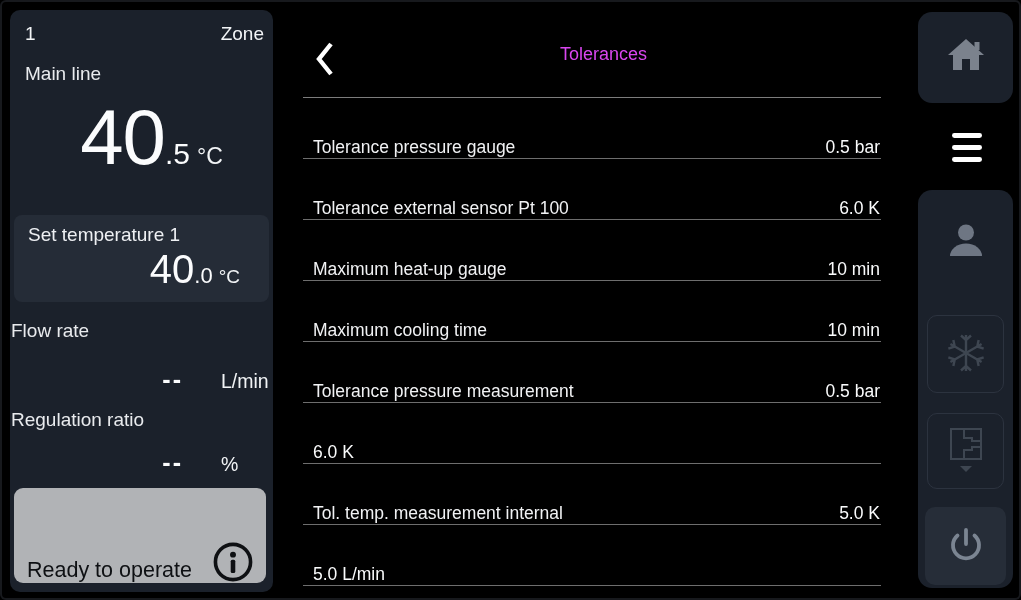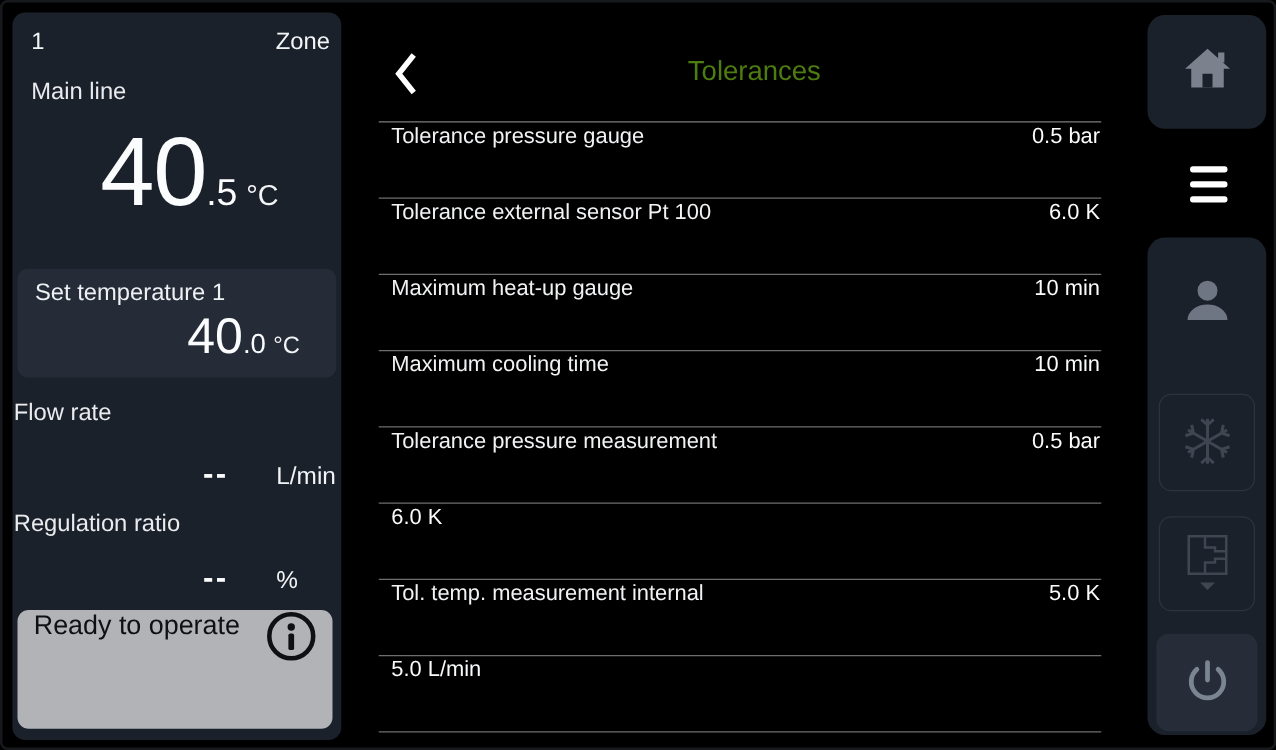--- a/index.html
+++ b/index.html
@@ -32,33 +32,33 @@
   .label-flow { top:310px; }
   .label-reg  { top:399px; }
   .metric-row { position:absolute; left:0; display:flex; align-items:baseline; }
   .row-flow { top:355px; }
   .row-reg  { top:438px; }
   .m-val  { display:inline-block; width:173px; text-align:right;
             font-size:25px; font-weight:700; letter-spacing:2px; color:#fbfcfd; }
   .m-unit { margin-left:38px; font-size:19.5px; color:#f2f4f6; }
 
   .status-box { position:absolute; left:4px; top:478px; width:252px; height:95px;
-                background:#b1b3b6; border-radius:9px; display:flex; align-items:flex-start;
+                background:#b1b3b6; border-radius:9px; display:flex; align-items:flex-end;
                 justify-content:space-between; padding:0 12px 0 13px; box-sizing:border-box;
                 color:#0e1013; font-size:21.5px; }
 
   
   .back-btn { position:absolute; left:306px; top:40px; width:38px; height:40px;
               background:none; border:none; padding:0; cursor:pointer; }
   .page-title { position:absolute; left:290px; top:44px; width:627px; margin:0;
-                text-align:center; font-size:22px; font-weight:400; color:#4d7c0f; }
+                text-align:center; font-size:18px; font-weight:400; color:#d946ef; }
   .list { position:absolute; left:303px; top:97px; width:578px;
           border-top:1px solid #7c7c7c; }
   .row { height:60px; border-bottom:1px solid #6e6e6e; display:flex;
-         align-items:flex-start; justify-content:space-between;
+         align-items:flex-end; justify-content:space-between;
          padding:0 1px 0 10px; cursor:pointer; }
   .row-label { font-size:17.5px; color:#f1f2f4; }
   .row-value { font-size:17.5px; color:#fafbfc; }
 
   
   .side-top { position:absolute; left:918px; top:12px; width:95px; height:91px;
               background:#1b212b; border-radius:14px; }
   .icon-btn { background:none; border:none; padding:0; cursor:pointer;
               display:flex; align-items:center; justify-content:center; }
   .home-btn { position:absolute; inset:0; width:100%; height:100%; }

